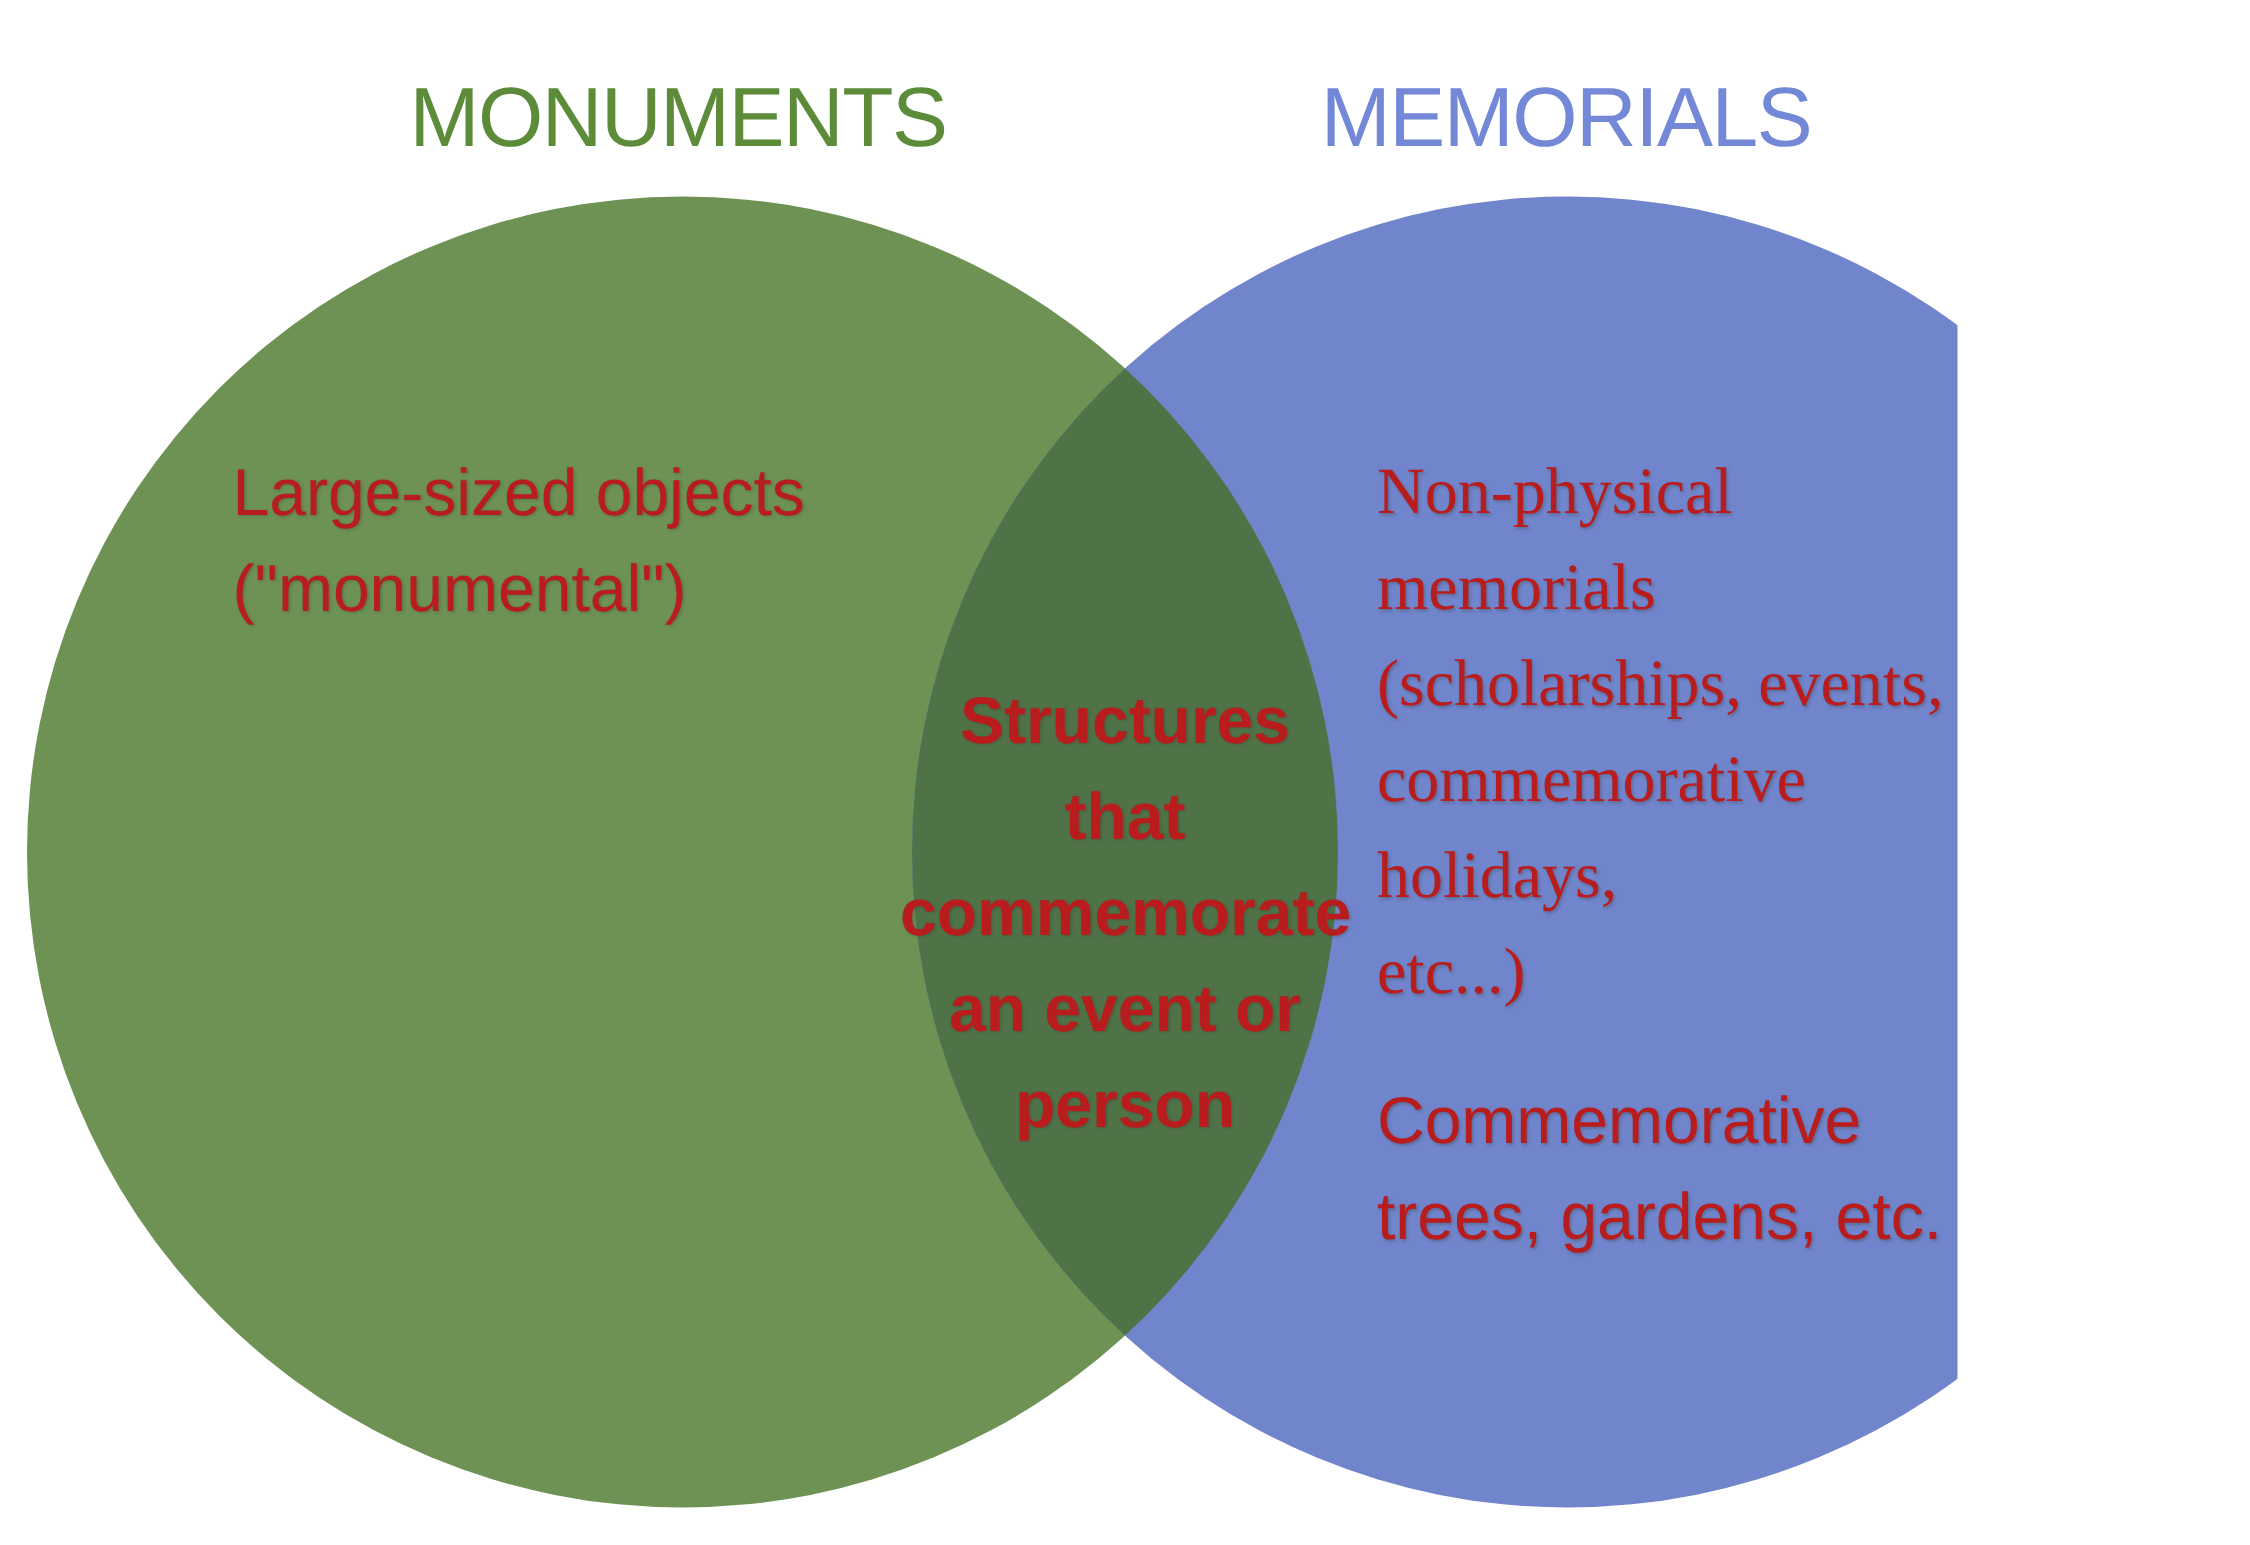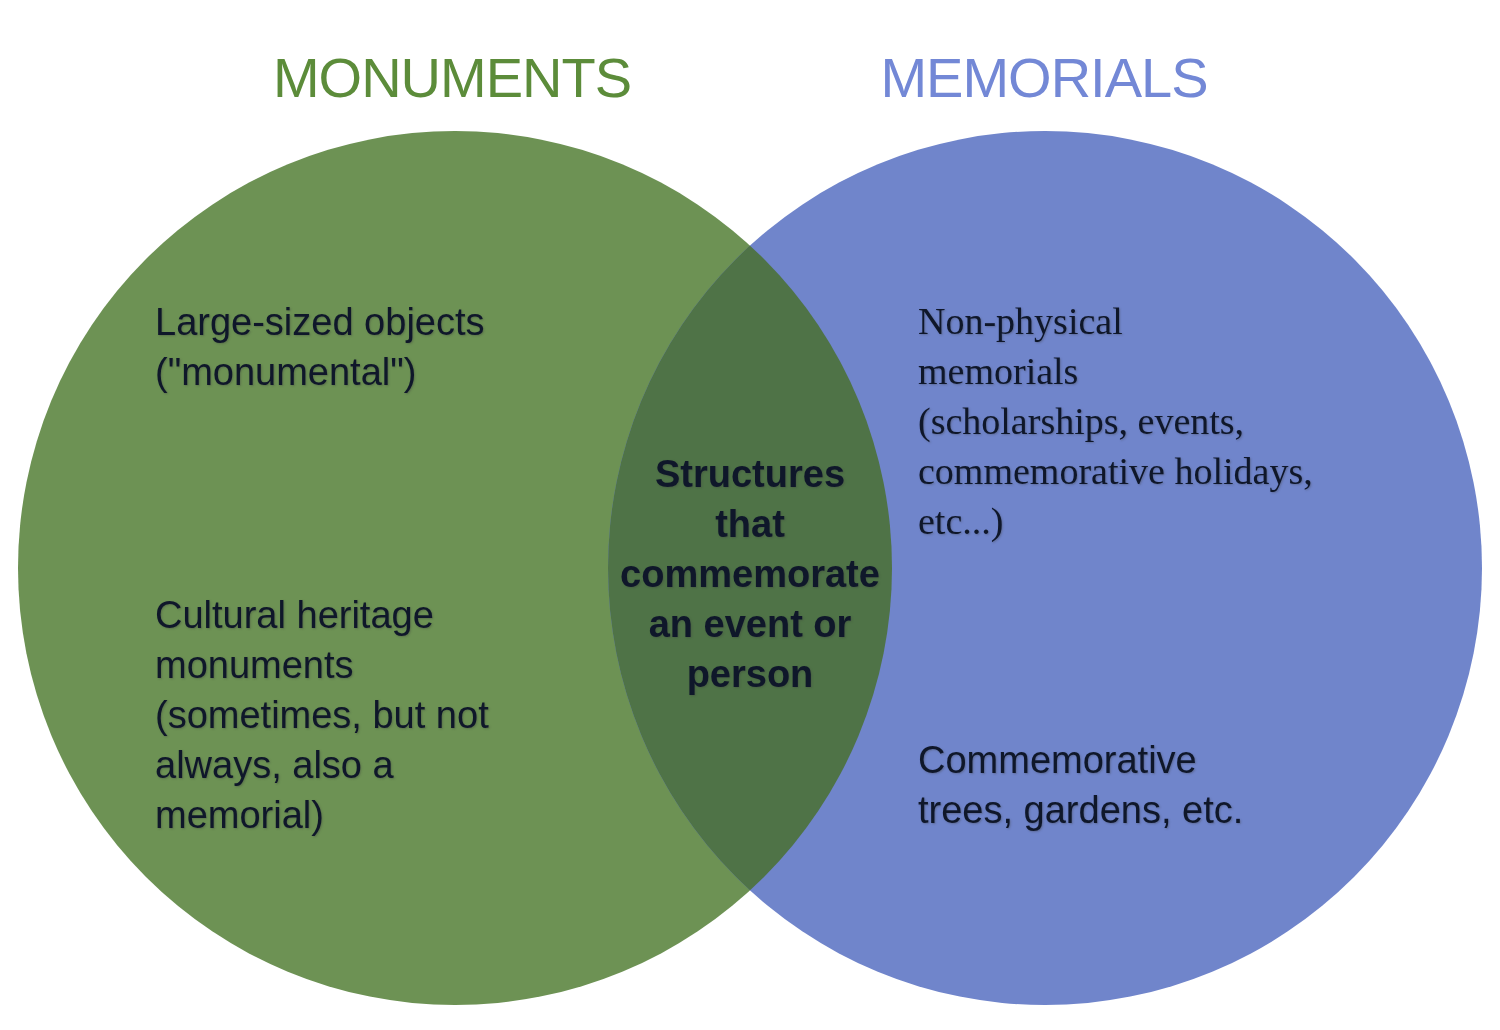--- a/index.html
+++ b/index.html
@@ -2,21 +2,21 @@
 <html><head>
 <meta charset="utf-8">
 <style>
   html, body {
     margin: 0;
     padding: 0;
     background: #ffffff;
   }
   .canvas {
     position: relative;
-    width: 1500px;
+    width: 1305px;
     height: 1030px;
     background: #ffffff;
     overflow: hidden;
     font-family: "Liberation Sans", "DejaVu Sans", sans-serif;
   }
   .venn-svg {
     position: absolute;
     left: 0;
     top: 0;
     width: 1500px;
@@ -35,37 +35,37 @@
   .title-monuments {
     left: 452px;
     color: #5C8C3A;
   }
   .title-memorials {
     left: 1044px;
     color: #7388D6;
   }
   .vtext {
     position: absolute;
-    color: #0f172a;
-    font-size: 38px;
-    line-height: 50px;
+    color: #b91c1c;
+    font-size: 44px;
+    line-height: 64px;
     white-space: pre-line;
     text-shadow: 1px 1px 2px rgba(60, 60, 60, 0.35);
   }
   .monuments-item-1 { left: 155px; top: 297px; }
   .monuments-item-2 { left: 155px; top: 590px; }
   .intersection-label {
     left: 600px;
     top: 449px;
     width: 300px;
     text-align: center;
     font-weight: bold;
   }
   .memorials-item-1 { left: 918px; top: 296px; font-family: Liberation Serif, serif; }
-  .memorials-item-2 { left: 918px; top: 735px; }
+  .memorials-item-2 { left: 918px; top: 716px; }
 </style>
 </head>
 <body>
 
 <div class="canvas">
 
   <svg class="venn-svg" viewBox="0 0 1500 1030" xmlns="http://www.w3.org/2000/svg">
     <defs>
       <clipPath id="clip-left-circle">
         <circle cx="455" cy="568" r="437"></circle>
@@ -78,25 +78,20 @@
     </g>
   </svg>
 
   <div class="circle-title title-monuments">MONUMENTS</div>
 
   <div class="circle-title title-memorials">MEMORIALS</div>
 
   <div class="vtext monuments-item-1">Large-sized objects
 ("monumental")</div>
 
-  <div class="vtext monuments-item-2">Cultural heritage
-monuments
-(sometimes, but not
-always, also a
-memorial)</div>
 
   <div class="vtext intersection-label">Structures
 that
 commemorate
 an event or
 person</div>
 
   <div class="vtext memorials-item-1">Non-physical
 memorials
 (scholarships, events,

